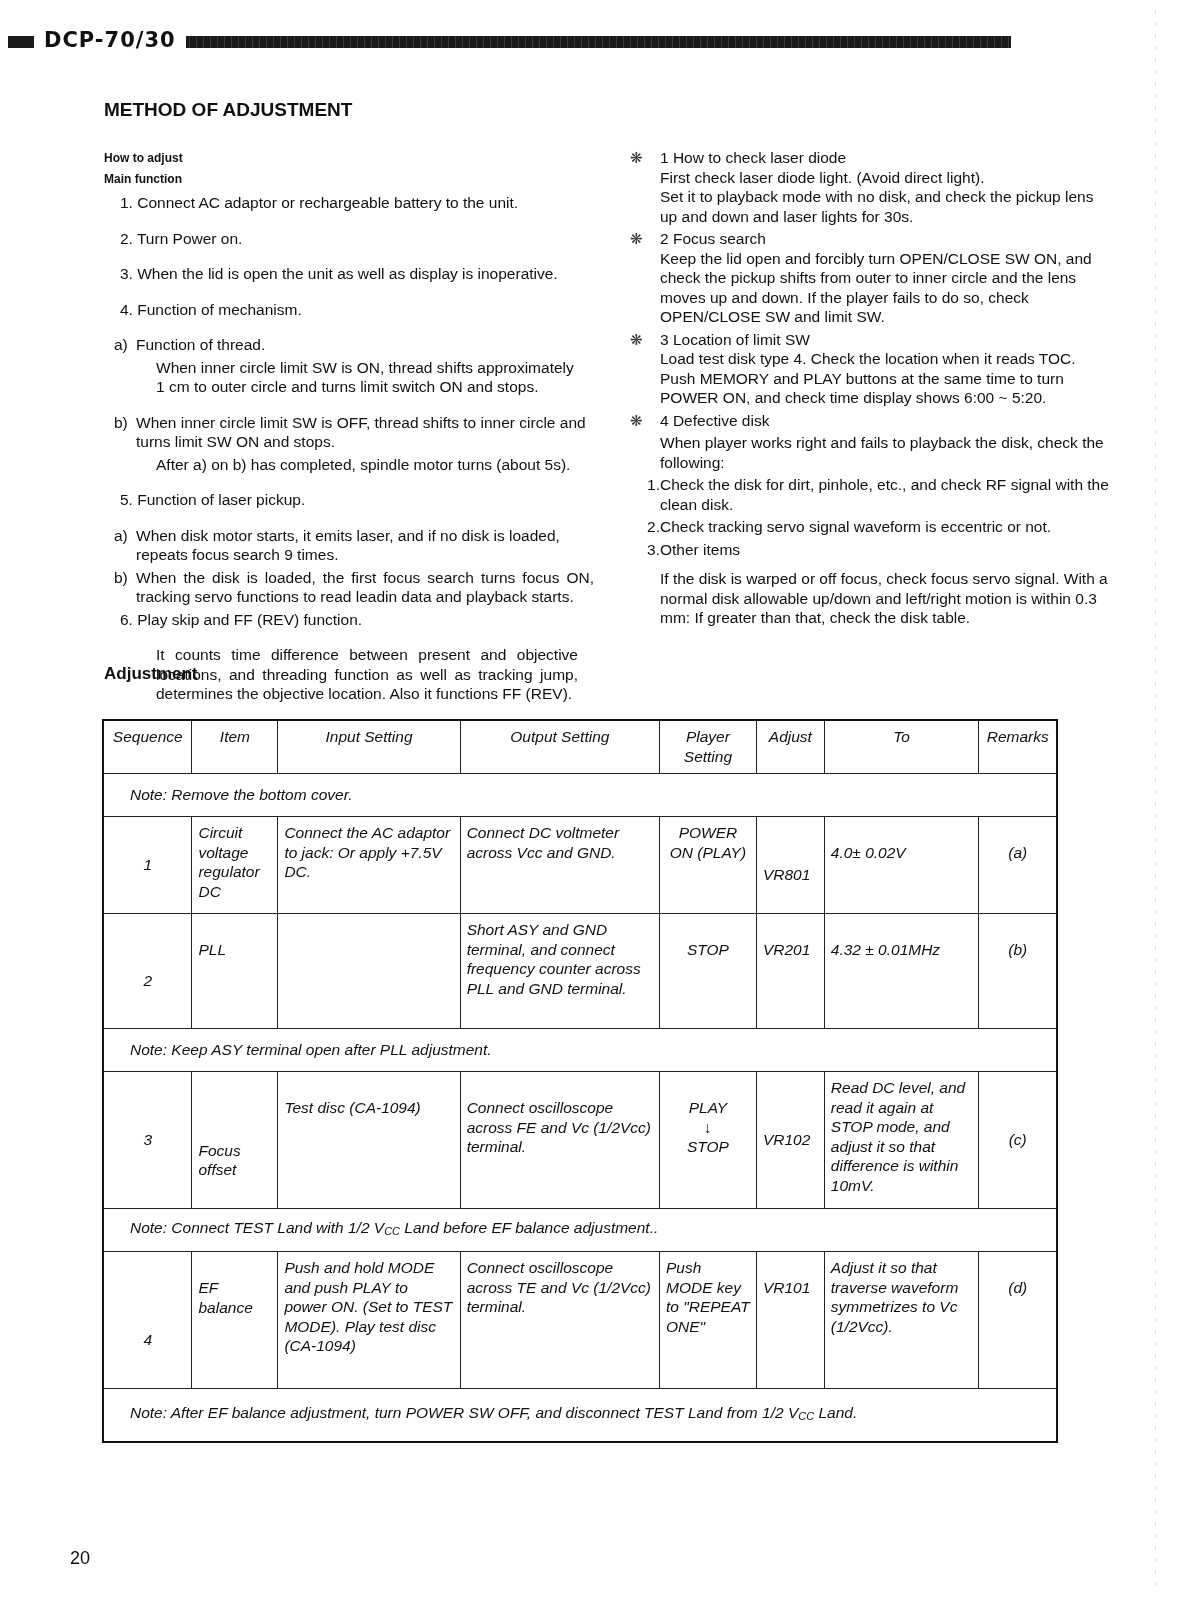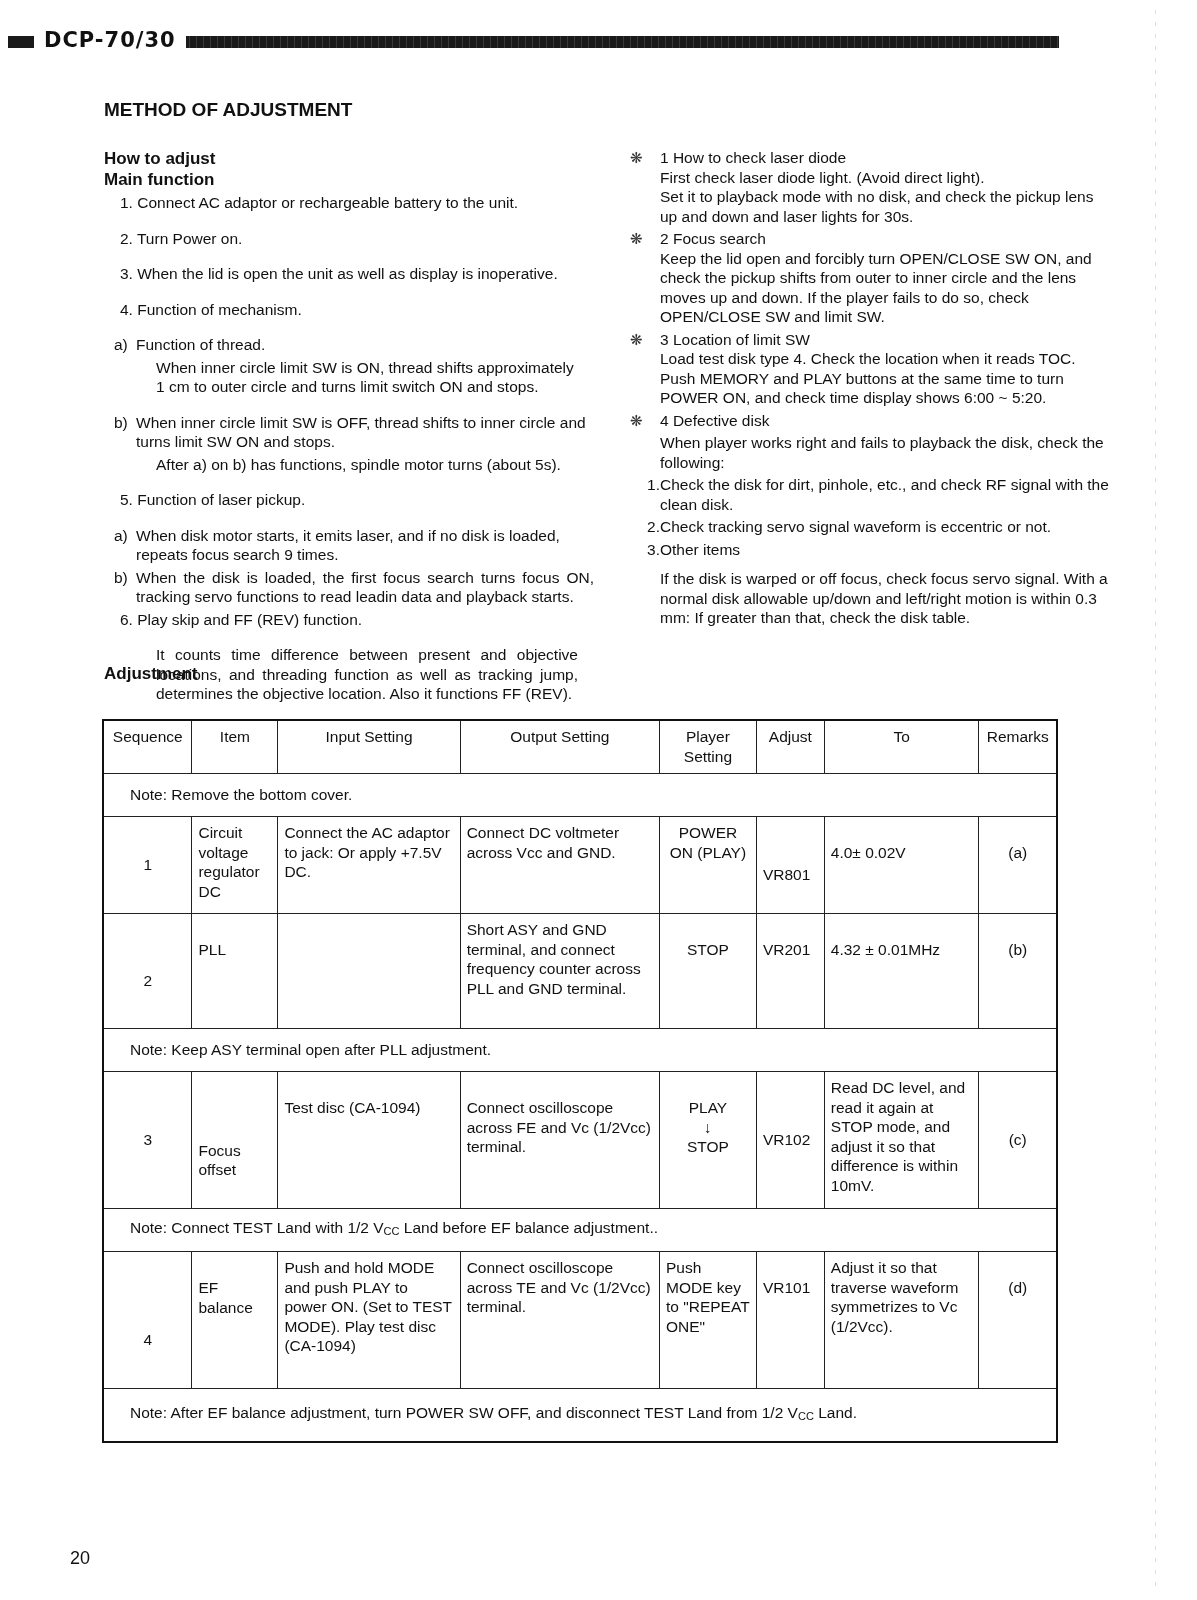--- a/index.html
+++ b/index.html
@@ -1,45 +1,45 @@
 <!DOCTYPE html>
 <html><head>
 <meta charset="utf-8">
 <style>
   html, body { margin:0; padding:0; background:#ffffff; }
   body { width:1197px; height:1600px; position:relative; overflow:hidden;
          font-family:"Liberation Sans", sans-serif; color:#111; }
-  .header-bar { position:absolute; left:8px; top:30px; width:1003px; height:20px;padding-left:48px; }
+  .header-bar { position:absolute; left:8px; top:30px; width:1003px; height:20px; }
   .hb-square { position:absolute; left:0; top:6px; width:26px; height:12px; background:#1a1a1a; }
   .hb-title { position:absolute; left:36px; top:-2px; font-family:"DejaVu Sans", sans-serif;
               font-weight:bold; font-size:21px; letter-spacing:1px; color:#111; line-height:24px; }
   .hb-line { position:absolute; left:178px; top:6px; right:0; height:12px;
              background:repeating-linear-gradient(90deg,#1a1a1a 0 3px,#3a3a3a 3px 4px,#1a1a1a 4px 7px); }
   .section-title { position:absolute; left:104px; top:99px; font-weight:bold; font-size:19px; }
   .col { position:absolute; font-size:15.5px; line-height:19.5px; }
   .col-left { left:104px; top:148px; width:490px; }
   .col-right { left:630px; top:148px; width:480px; }
-  .h-bold { font-weight:bold; font-size:17px; line-height:21px; }
+  .h-bold { font-weight:bold; font-size:12px; line-height:21px; }
   .p { margin:16px; }
   .gap { margin-top:3px; }
   .ind2 { padding-left:36px; }
   .hang { display:flex; }
   .hang .lbl { flex:0 0 auto; }
   .hang .txt { flex:1 1 auto; }
   .lbl-ab { width:22px; padding-left:10px; }
   .justify { text-align:justify; }
   .star-item { display:flex; }
   .star { width:30px; flex:0 0 30px; color:#333; font-size:15px; }
   .r-num { display:flex; }
   .r-num .lbl { width:14px; flex:0 0 14px; }
   .adj-title { position:absolute; left:104px; top:664px; font-weight:bold; font-size:17px; }
   table.adj { position:absolute; left:102px; top:719px; width:956px; border-collapse:collapse;
               font-size:15.5px; line-height:19.5px; }
   table.adj td, table.adj th { border:1.5px solid #222; vertical-align:top; padding:6px 6px; font-weight:normal; }
-  table.adj { border:2.5px solid #111; }
+  table.adj { border:2.5px solid #111;font-style:italic; }
   table.adj th { text-align:center; padding-top:6px; height:40px; }
   .c-seq { text-align:center; vertical-align:middle !important; }
   .c-mid { vertical-align:middle !important; }
   .c-center { text-align:center; }
   .note-cell { padding-left:26px !important; height:30px; vertical-align:middle !important; }
   sub.vcc { font-size:11px; vertical-align:-2px; }
   .page-num { position:absolute; left:70px; top:1548px; font-size:18px; }
   .edge-dash { position:absolute; left:1155px; top:10px; width:1px; height:1580px;
                background:repeating-linear-gradient(180deg,#ddd 0 4px,transparent 4px 12px); }
 </style>
@@ -64,21 +64,21 @@
   <p class="p gap">4. Function of mechanism.</p>
   <div class="hang gap">
     <span class="lbl lbl-ab">a)</span>
     <span class="txt">Function of thread.</span>
   </div>
   <p class="p gap ind2">When inner circle limit SW is ON, thread shifts approximately 1 cm to outer circle and turns limit switch ON and stops.</p>
   <div class="hang gap">
     <span class="lbl lbl-ab">b)</span>
     <span class="txt">When inner circle limit SW is OFF, thread shifts to inner circle and turns limit SW ON and stops.</span>
   </div>
-  <p class="p gap ind2">After a) on b) has functions, spindle motor turns (about 5s).</p>
+  <p class="p gap ind2">After a) on b) has completed, spindle motor turns (about 5s).</p>
   <p class="p gap">5. Function of laser pickup.</p>
   <div class="hang gap">
     <span class="lbl lbl-ab">a)</span>
     <span class="txt">When disk motor starts, it emits laser, and if no disk is loaded, repeats focus search 9 times.</span>
   </div>
   <div class="hang gap">
     <span class="lbl lbl-ab">b)</span>
     <span class="txt justify">When the disk is loaded, the first focus search turns focus ON, tracking servo functions to read leadin data and playback starts.</span>
   </div>
   <p class="p gap">6. Play skip and FF (REV) function.</p>

